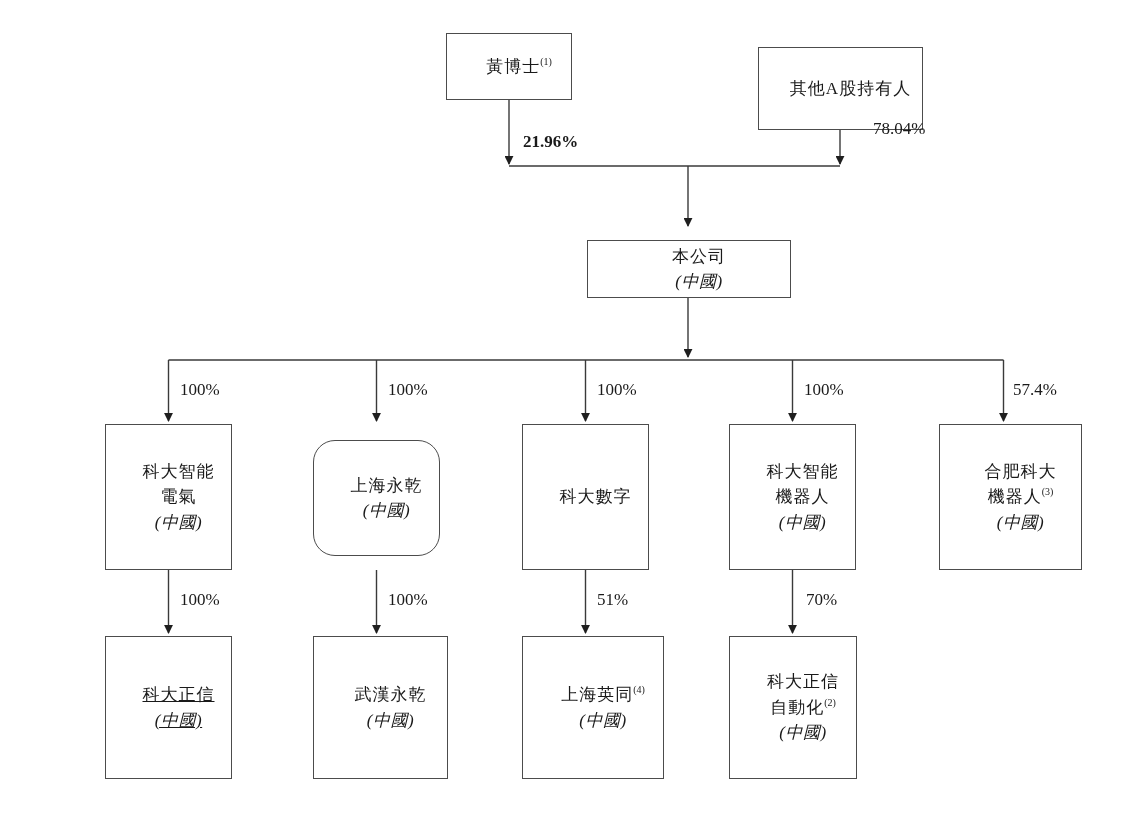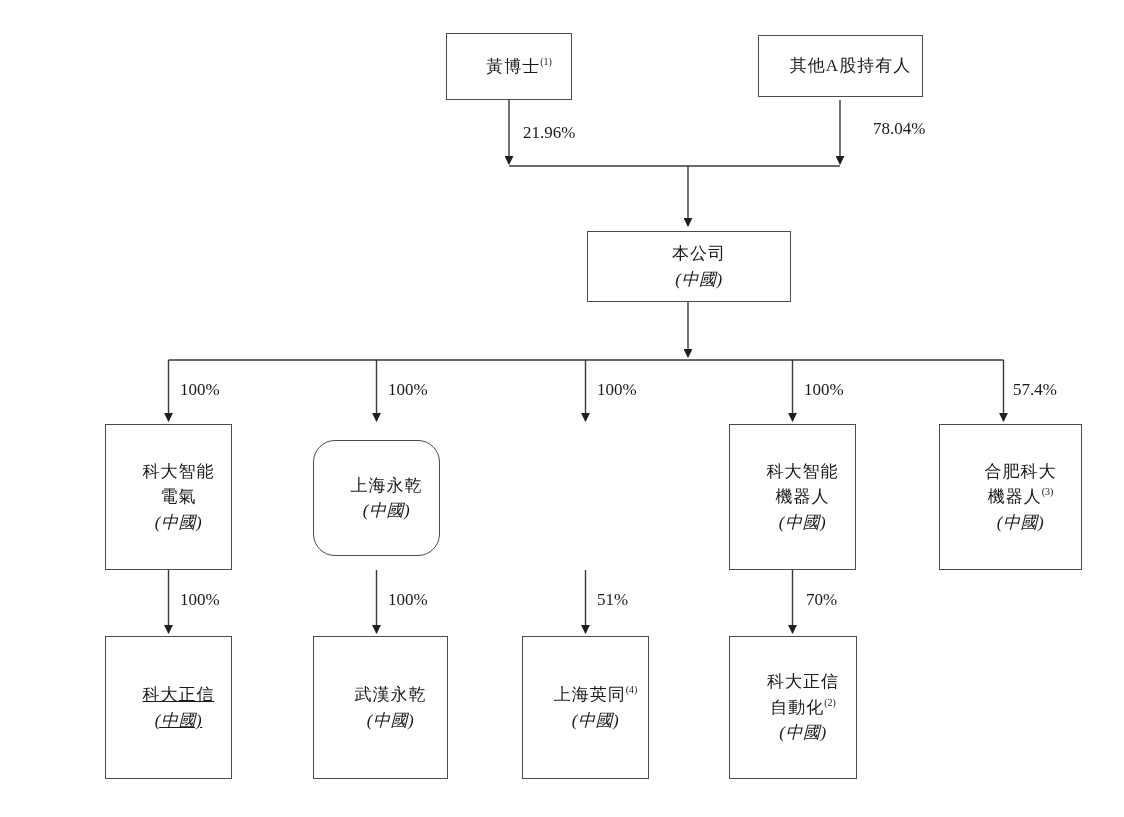--- a/index.html
+++ b/index.html
@@ -88,28 +88,28 @@
       <path d="M376.5,570 V633" marker-end="url(#arw)"></path>
       <path d="M585.5,570 V633" marker-end="url(#arw)"></path>
       <path d="M792.5,570 V633" marker-end="url(#arw)"></path>
     </g>
   </svg>
 
   <div class="node" style="left:446px; top:33px; width:126px; height:67px;">
     <div class="nl"><span>黃博士</span><sup class="sp">(1)</sup></div>
   </div>
 
-  <div class="node" style="left:758px; top:35px; width:165px; height:62px;">
+  <div class="node" style="left:758px; top:47px; width:165px; height:83px;">
     <div class="nl">其他A股持有人</div>
   </div>
 
-  <div class="pct" style="left:523px; top:123px;">21.96%</div>
+  <div class="pct" style="left:523px; top:132px;font-weight:bold;">21.96%</div>
   <div class="pct" style="left:873px; top:119px;">78.04%</div>
 
-  <div class="node" style="left:587px; top:231px; width:204px; height:71px;">
+  <div class="node" style="left:587px; top:240px; width:204px; height:58px;">
     <div class="nl">本公司</div>
     <div class="nl region">(中國)</div>
   </div>
 
   <div class="pct" style="left:180px; top:380px;">100%</div>
   <div class="pct" style="left:388px; top:380px;">100%</div>
   <div class="pct" style="left:597px; top:380px;">100%</div>
   <div class="pct" style="left:804px; top:380px;">100%</div>
   <div class="pct" style="left:1013px; top:380px;">57.4%</div>
 
@@ -117,20 +117,23 @@
     <div class="nl">科大智能</div>
     <div class="nl">電氣</div>
     <div class="nl region">(中國)</div>
   </div>
 
   <div class="node" style="left:313px; top:440px; width:127px; height:116px;border-radius:22px;">
     <div class="nl">上海永乾</div>
     <div class="nl region">(中國)</div>
   </div>
 
+  <div class="node" style="left:522px; top:424px; width:127px; height:146px;">
+    <div class="nl">科大數字</div>
+  </div>
 
   <div class="node" style="left:729px; top:424px; width:127px; height:146px;">
     <div class="nl">科大智能</div>
     <div class="nl">機器人</div>
     <div class="nl region">(中國)</div>
   </div>
 
   <div class="node" style="left:939px; top:424px; width:143px; height:146px;">
     <div class="nl">合肥科大</div>
     <div class="nl"><span>機器人</span><sup class="sp">(3)</sup></div>
@@ -145,21 +148,21 @@
   <div class="node" style="left:105px; top:636px; width:127px; height:143px;text-decoration:underline;">
     <div class="nl">科大正信</div>
     <div class="nl region">(中國)</div>
   </div>
 
   <div class="node" style="left:313px; top:636px; width:135px; height:143px;">
     <div class="nl">武漢永乾</div>
     <div class="nl region">(中國)</div>
   </div>
 
-  <div class="node" style="left:522px; top:636px; width:127px; height:143px;">
+  <div class="node" style="left:522px; top:636px; width:142px; height:143px;">
     <div class="nl"><span>上海英同</span><sup class="sp">(4)</sup></div>
     <div class="nl region">(中國)</div>
   </div>
 
   <div class="node" style="left:729px; top:636px; width:128px; height:143px;">
     <div class="nl">科大正信</div>
     <div class="nl"><span>自動化</span><sup class="sp">(2)</sup></div>
     <div class="nl region">(中國)</div>
   </div>
 

